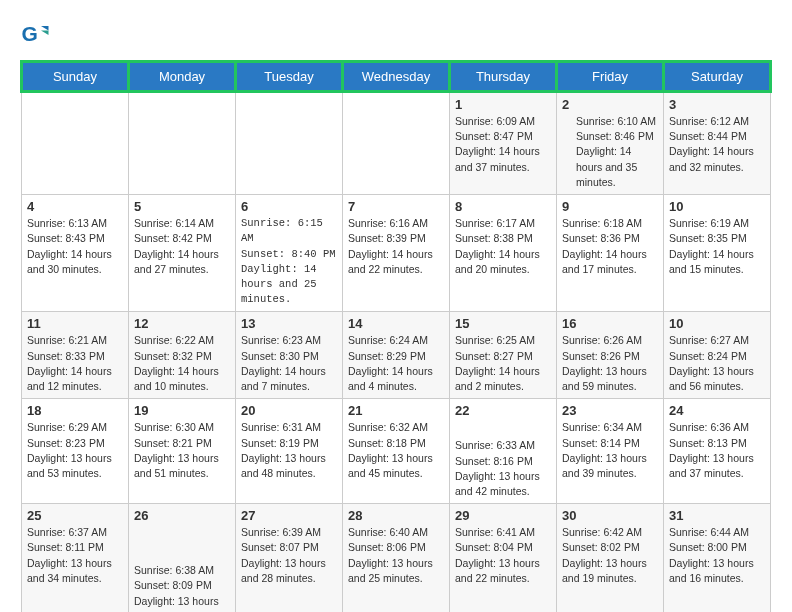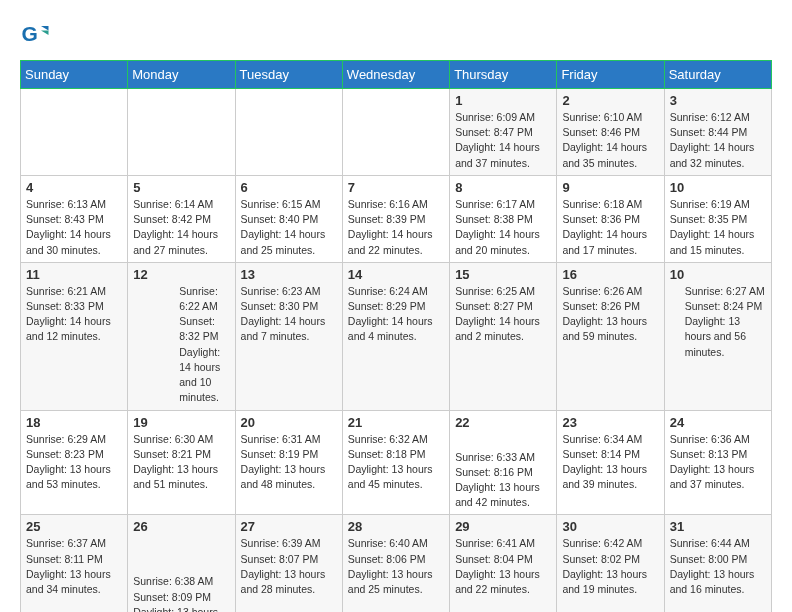--- a/index.html
+++ b/index.html
@@ -49,24 +49,24 @@
     }
     table {
       width: 100%;
       border-collapse: collapse;
       font-size: 11px;
     }
     thead tr th {
       background-color: #2a79c4;
       color: #fff;
       padding: 6px 4px;
-      text-align: left;
+      text-align: center;
       font-size: 13px;
       font-weight: normal;
-      border: 1px solid #22c55e;
+      border: 3px solid #22c55e;
     }
     tbody tr td {
       border: 1px solid #ccc;
       vertical-align: top;
       padding: 4px 5px;
       height: 80px;
       width: calc(100% / 7);
       background: #fff;
     }
     tbody tr:nth-child(odd) td {
@@ -128,21 +128,21 @@
         <td class="empty-cell"></td>
         <td class="empty-cell"></td>
         <td>
           <span class="day-num">1</span>
           <div class="day-info" style="white-space: pre-line;">Sunrise: 6:09 AM
 Sunset: 8:47 PM
 Daylight: 14 hours and 37 minutes.</div>
         </td>
         <td>
           <span class="day-num">2</span>
-          <div class="day-info" style="white-space: pre-line;">Sunrise: 6:10 AM
+          <div class="day-info" style="white-space: pre-line; margin-left: 14px;">Sunrise: 6:10 AM
 Sunset: 8:46 PM
 Daylight: 14 hours and 35 minutes.</div>
         </td>
         <td>
           <span class="day-num">3</span>
           <div class="day-info" style="white-space: pre-line;">Sunrise: 6:12 AM
 Sunset: 8:44 PM
 Daylight: 14 hours and 32 minutes.</div>
         </td>
       </tr>
@@ -154,21 +154,21 @@
 Daylight: 14 hours and 30 minutes.</div>
         </td>
         <td>
           <span class="day-num">5</span>
           <div class="day-info" style="white-space: pre-line;">Sunrise: 6:14 AM
 Sunset: 8:42 PM
 Daylight: 14 hours and 27 minutes.</div>
         </td>
         <td>
           <span class="day-num">6</span>
-          <div class="day-info" style="white-space: pre-line;">Sunrise: 6:15 AM
+          <div class="day-info" style="white-space: pre-line; font-family: Liberation Mono, monospace;">Sunrise: 6:15 AM
 Sunset: 8:40 PM
 Daylight: 14 hours and 25 minutes.</div>
         </td>
         <td>
           <span class="day-num">7</span>
           <div class="day-info" style="white-space: pre-line;">Sunrise: 6:16 AM
 Sunset: 8:39 PM
 Daylight: 14 hours and 22 minutes.</div>
         </td>
         <td>
@@ -192,21 +192,21 @@
       </tr>
       <tr>
         <td>
           <span class="day-num">11</span>
           <div class="day-info" style="white-space: pre-line;">Sunrise: 6:21 AM
 Sunset: 8:33 PM
 Daylight: 14 hours and 12 minutes.</div>
         </td>
         <td>
           <span class="day-num">12</span>
-          <div class="day-info" style="white-space: pre-line; margin-left: 46px;">Sunrise: 6:22 AM
+          <div class="day-info" style="white-space: pre-line;">Sunrise: 6:22 AM
 Sunset: 8:32 PM
 Daylight: 14 hours and 10 minutes.</div>
         </td>
         <td>
           <span class="day-num">13</span>
           <div class="day-info" style="white-space: pre-line;">Sunrise: 6:23 AM
 Sunset: 8:30 PM
 Daylight: 14 hours and 7 minutes.</div>
         </td>
         <td>
@@ -222,21 +222,21 @@
 Daylight: 14 hours and 2 minutes.</div>
         </td>
         <td>
           <span class="day-num">16</span>
           <div class="day-info" style="white-space: pre-line;">Sunrise: 6:26 AM
 Sunset: 8:26 PM
 Daylight: 13 hours and 59 minutes.</div>
         </td>
         <td>
           <span class="day-num">10</span>
-          <div class="day-info" style="white-space: pre-line; margin-left: 15px;">Sunrise: 6:27 AM
+          <div class="day-info" style="white-space: pre-line;">Sunrise: 6:27 AM
 Sunset: 8:24 PM
 Daylight: 13 hours and 56 minutes.</div>
         </td>
       </tr>
       <tr>
         <td>
           <span class="day-num">18</span>
           <div class="day-info" style="white-space: pre-line;">Sunrise: 6:29 AM
 Sunset: 8:23 PM
 Daylight: 13 hours and 53 minutes.</div>

